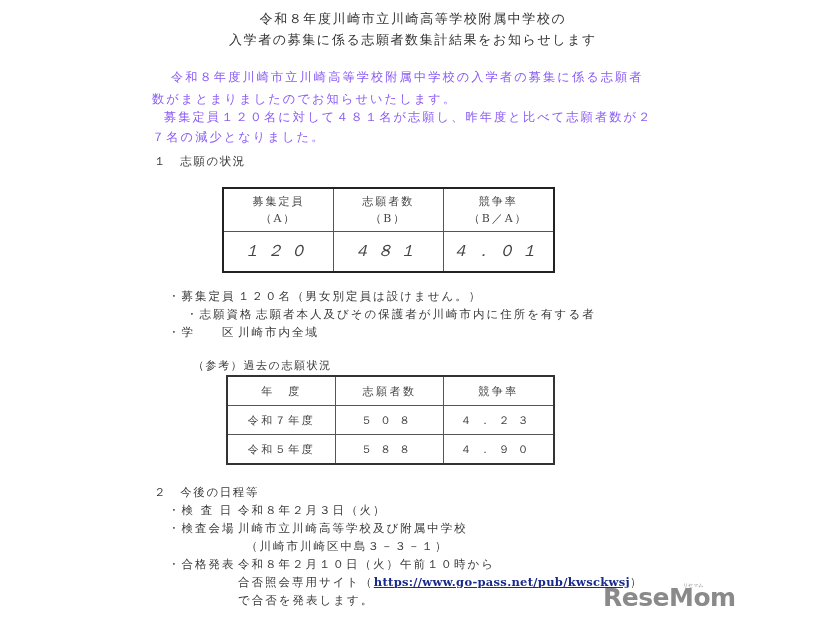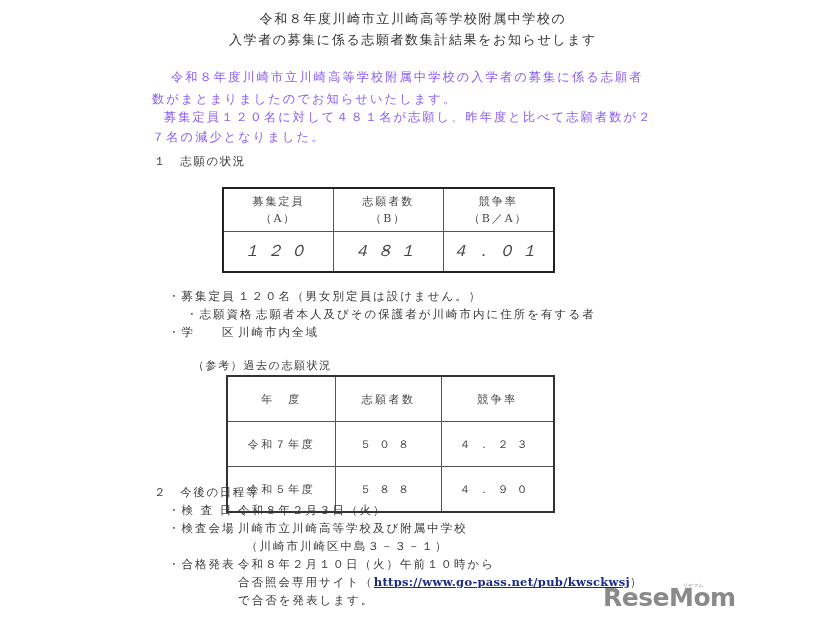--- a/index.html
+++ b/index.html
@@ -8,21 +8,21 @@
   .abs{position:absolute;white-space:nowrap;}
   .title{left:0;width:826px;text-align:center;font-size:13px;letter-spacing:1.6px;color:#333;}
   .para{font-size:12.2px;letter-spacing:2.1px;color:#8b5cf6;}
   .sec{font-size:11.5px;letter-spacing:1.6px;}
   table{border-collapse:collapse;position:absolute;}
   .main td{border:1px solid #555;text-align:center;color:#444;}
   .main{border:2px solid #222;}
   .main .hd td{height:40px;font-size:11px;letter-spacing:2px;line-height:17px;}
   .main .vl td{height:37px;font-size:16px;letter-spacing:7px;font-style:italic;}
   .ref{border:2px solid #333;}
-  .ref td{border:1px solid #555;text-align:center;height:20px;font-size:11px;letter-spacing:2.5px;color:#444;padding:12px;}
+  .ref td{border:1px solid #555;text-align:center;height:20px;font-size:11px;letter-spacing:2.5px;color:#444;padding:4px;}
   .ref td.num{letter-spacing:8px;}
   .bullet{font-size:11.5px;letter-spacing:2px;}
   .lbl{display:inline-block;width:70px;}
   a.link{color:#1a2a8a;text-decoration:underline;font-weight:bold;letter-spacing:0.3px;}
   .logo{font-family:"DejaVu Sans","Liberation Sans",sans-serif;font-weight:bold;color:#8a8a8a;font-size:25px;letter-spacing:-0.5px;}
   .logo-sub{font-family:"DejaVu Sans",sans-serif;font-size:5px;color:#888;}
 </style>
 </head>
 <body>
 

